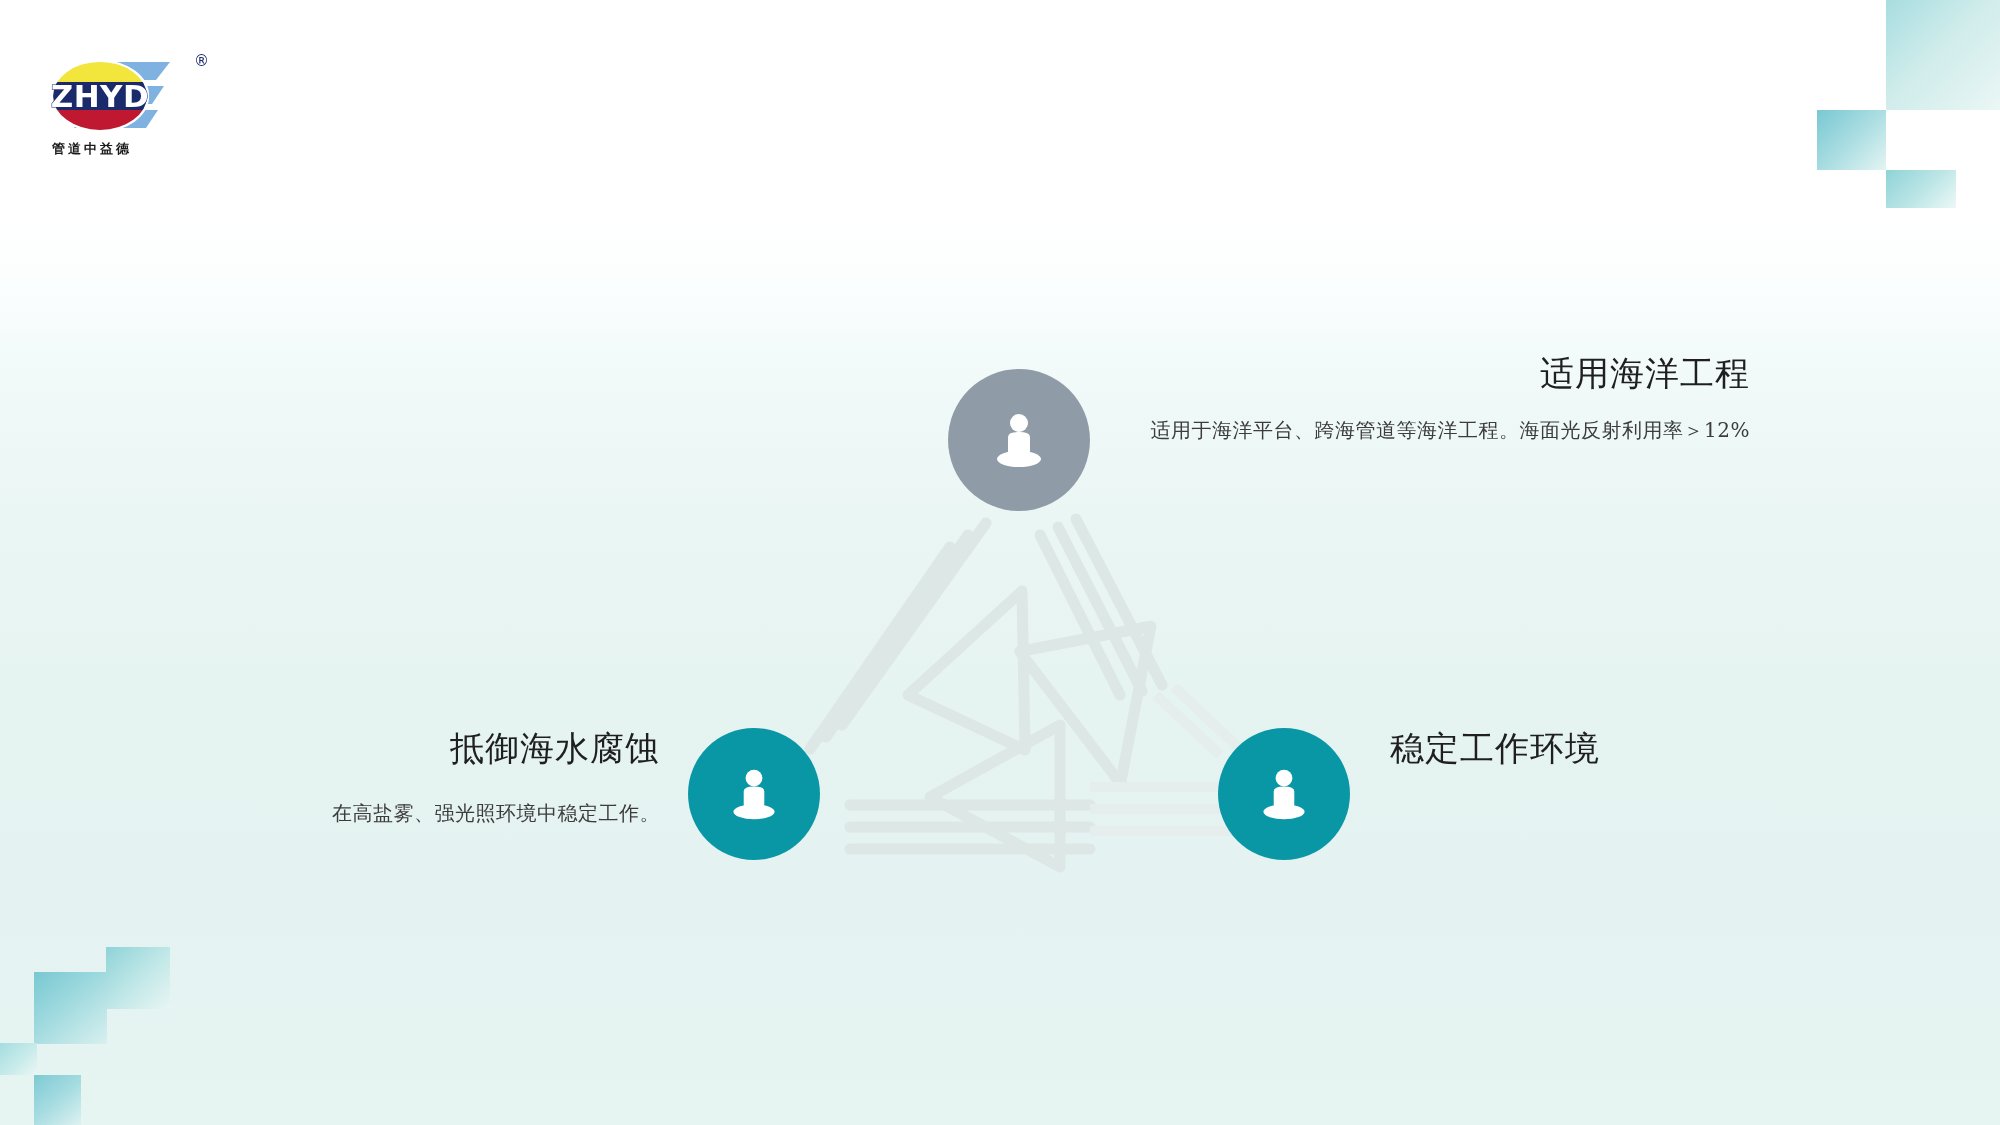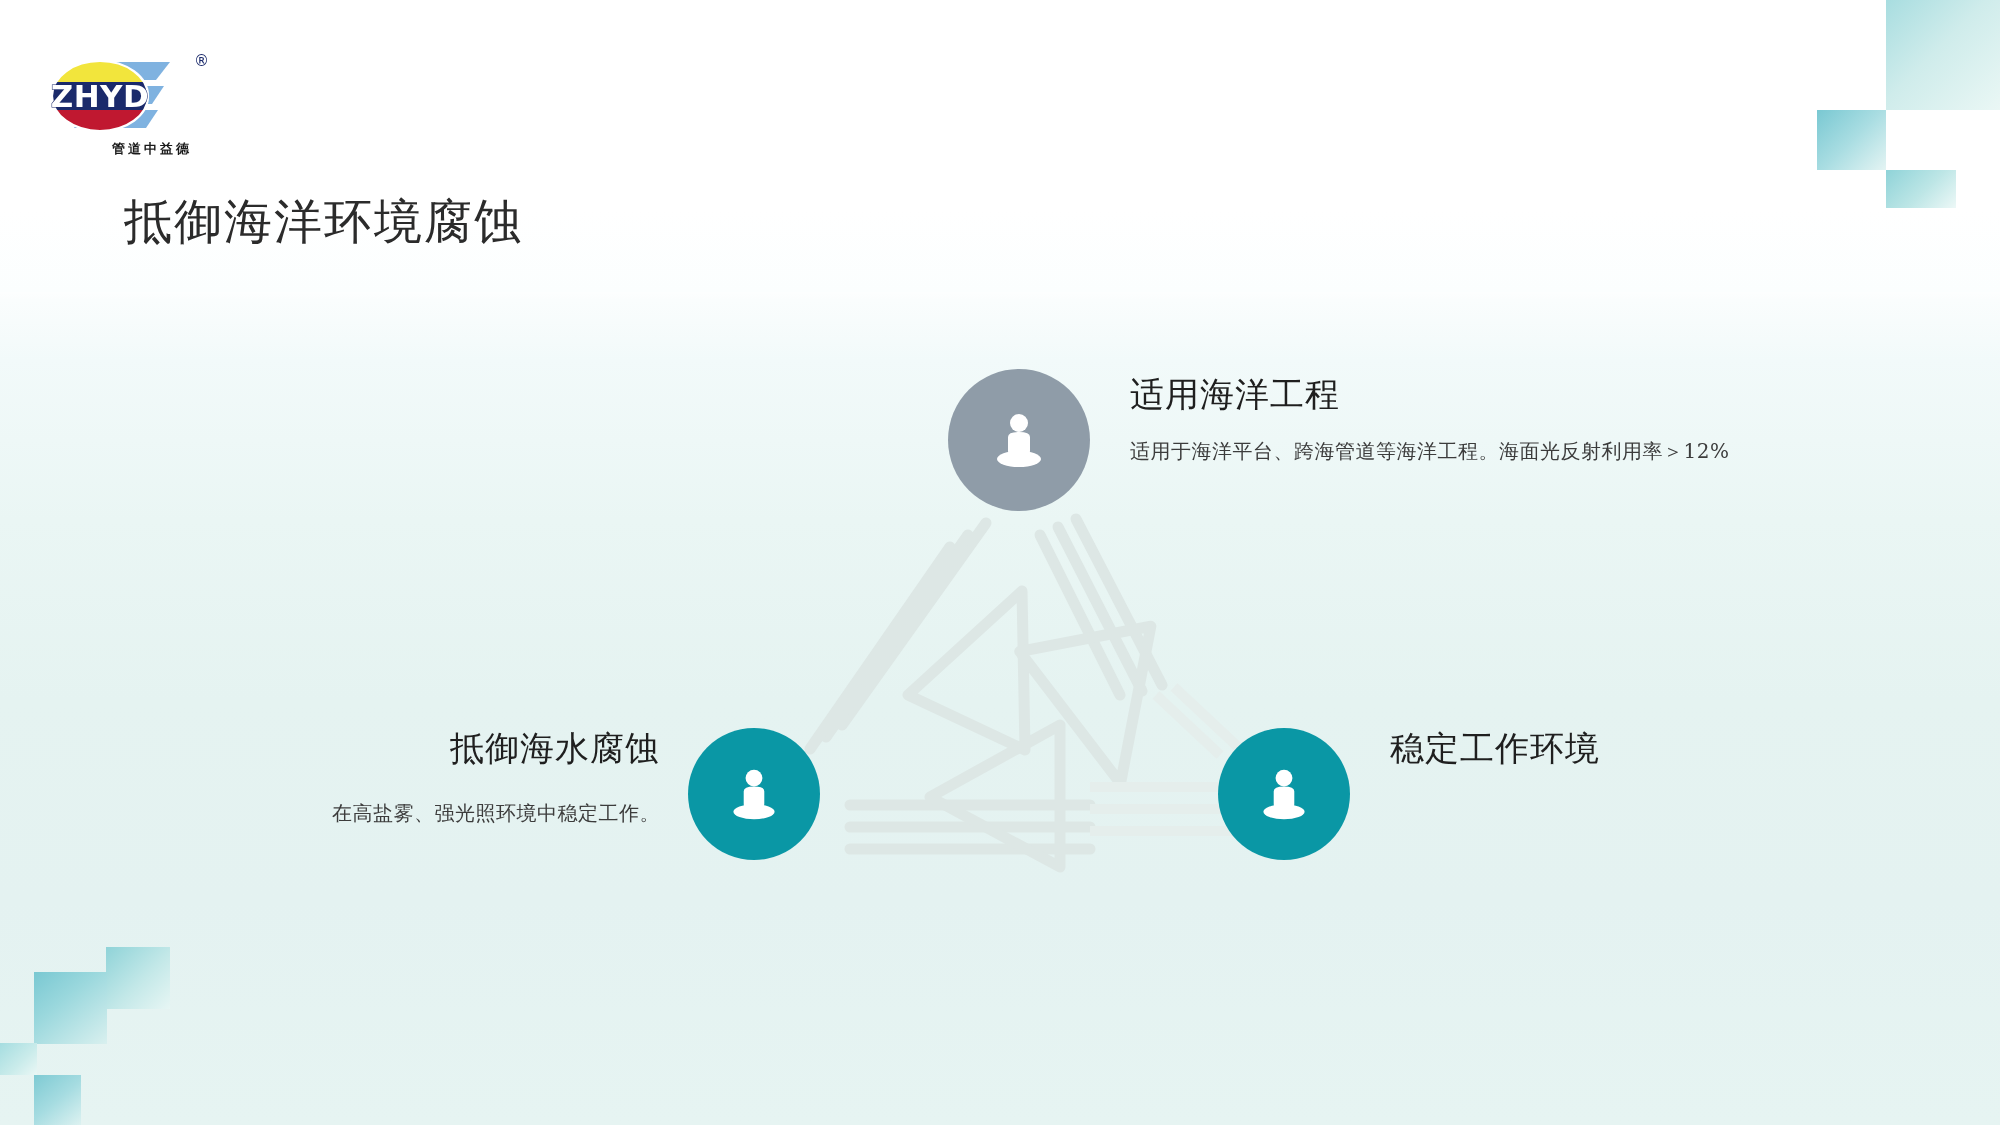--- a/index.html
+++ b/index.html
@@ -57,21 +57,21 @@
   .deco-bl-4 { left:34px;  top:1075px;width:47px;  height:50px;
       background:linear-gradient(140deg,#7ecad3 0%,#a6dce1 50%,#ddf2f1 100%); }
 
   
   .logo-wrap { position:absolute; left:42px; top:44px; width:200px; height:120px; }
 
   .logo-svg { position:absolute; left:0; top:0; }
 
   .logo-sub {
     position:absolute; left:10px; top:96px;
-    width:140px; text-align:right;
+    width:140px; text-align:left;
     font-family:"DejaVu Sans","Liberation Sans",sans-serif;
     font-size:13px; font-weight:bold; color:#1a1a1a;
     letter-spacing:3px;
   }
 
   
   .slide-title {
     position:absolute; left:124px; top:190px;
     font-size:48px; font-weight:400; color:#2b2b2b;
     letter-spacing:2px;
@@ -86,21 +86,21 @@
   .node { position:absolute; }
   .node-circle {
     position:absolute; border-radius:50%;
     display:flex; align-items:center; justify-content:center;
   }
 
   
   .node-top .node-circle { left:0; top:0; width:142px; height:142px; background:#8f9ca8; }
   .node-top { left:948px; top:369px; width:142px; height:142px; }
 
-  .node-top-text { position:absolute; left:1130px; top:374px; width:620px; }
+  .node-top-text { position:absolute; left:1130px; top:353px; width:620px;text-align:right; }
 
   
   .node-left .node-circle { left:0; top:0; width:132px; height:132px; background:#0a97a5; }
   .node-left { left:688px; top:728px; width:132px; height:132px; }
 
   .node-left-text {
     position:absolute; left:190px; top:728px; width:470px; text-align:right;
   }
 
   
@@ -163,21 +163,20 @@
       </g>
       <ellipse cx="58" cy="52" rx="48" ry="35" fill="none" stroke="#ffffff" stroke-width="2.2"></ellipse>
 
       <text x="58" y="63" text-anchor="middle" font-family="DejaVu Sans, Liberation Sans, sans-serif" font-size="31" font-weight="bold" fill="#ffffff" stroke="#1b2a6b" stroke-width="1.1" paint-order="stroke" letter-spacing="0.5">ZHYD</text>
 
       <text x="152" y="22" font-family="DejaVu Sans, Liberation Sans, sans-serif" font-size="15" fill="#1b2a6b">®</text>
     </svg>
     <div class="logo-sub">管道中益德</div>
   </div>
 
-  <div class="slide-title">抵御海洋环境腐蚀</div>
 
   <div class="cycle">
     <svg width="520" height="500" viewBox="0 0 520 500">
       <g fill="none" stroke="#dde7e5" stroke-width="11" stroke-linejoin="round" stroke-linecap="round">
 
         <path d="M250,140 L330,300"></path>
         <path d="M268,132 L352,296"></path>
         <path d="M286,124 L372,290"></path>
 
         <path d="M60,410 L300,410"></path>

